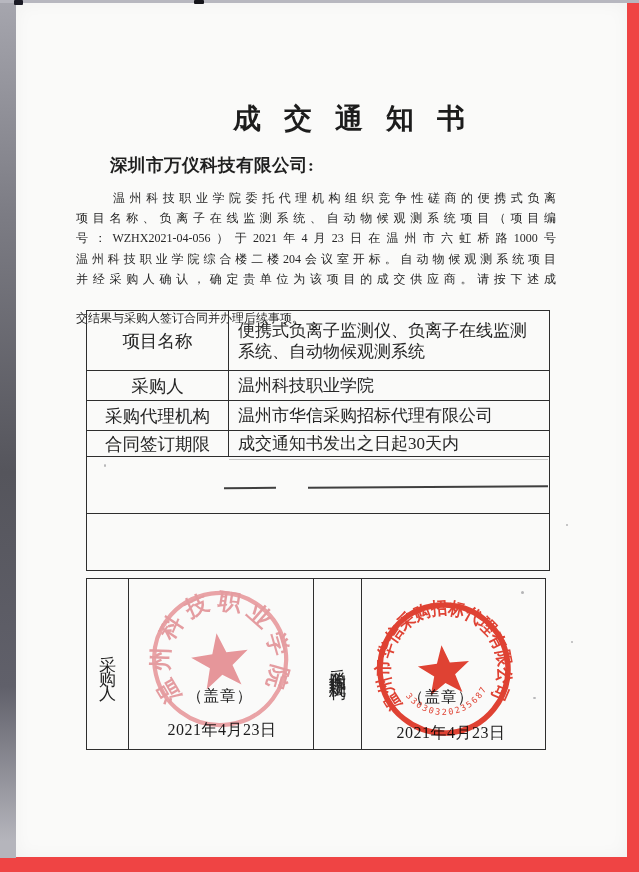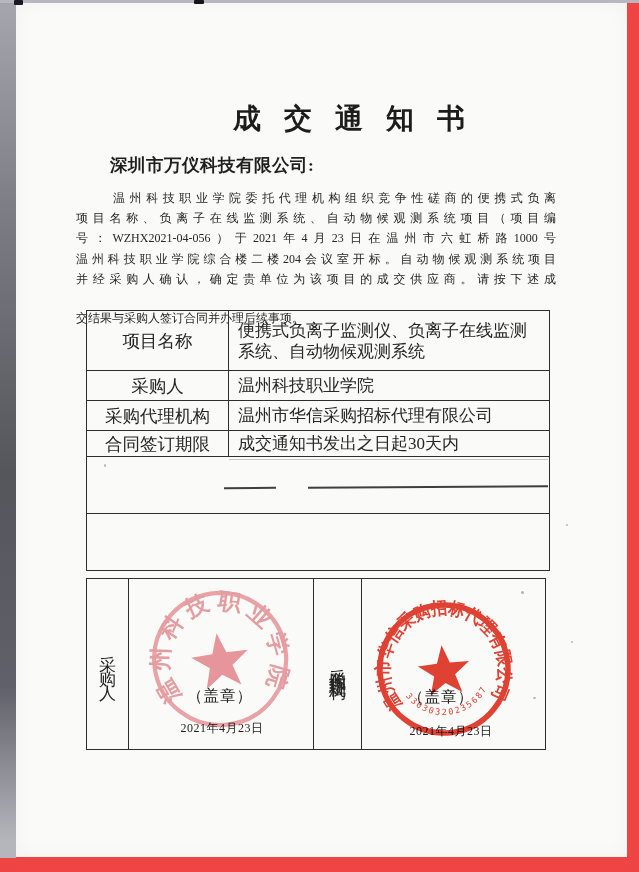--- a/index.html
+++ b/index.html
@@ -76,21 +76,21 @@
   }
   .vlabel.short{letter-spacing:15px;}
   .vlabel.long{letter-spacing:3px;}
 
   .stamp-note{
     position:absolute; transform:translateX(-50%);
     font-size:15.5px; color:#1d1d1d; letter-spacing:1px; white-space:nowrap;
   }
   .stamp-date{
     position:absolute; transform:translateX(-50%);
-    font-size:12px; color:#1d1d1d; white-space:nowrap; letter-spacing:.5px;text-align:right;
+    font-size:16px; color:#1d1d1d; white-space:nowrap; letter-spacing:.5px;text-align:right;
   }
   .note-purchaser{left:220px; top:686px;}
   .date-purchaser{left:222px; top:720px;}
   .note-agency{left:441px; top:687px;}
   .date-agency{left:451px; top:723px;}
 
   .seal{position:absolute; mix-blend-mode:multiply; pointer-events:none;}
   .seal-purchaser{left:135px; top:573px; opacity:.75; transform:rotate(-8deg);}
   .seal-agency{left:359px; top:584px; opacity:.93; transform:rotate(-6deg);}
 

